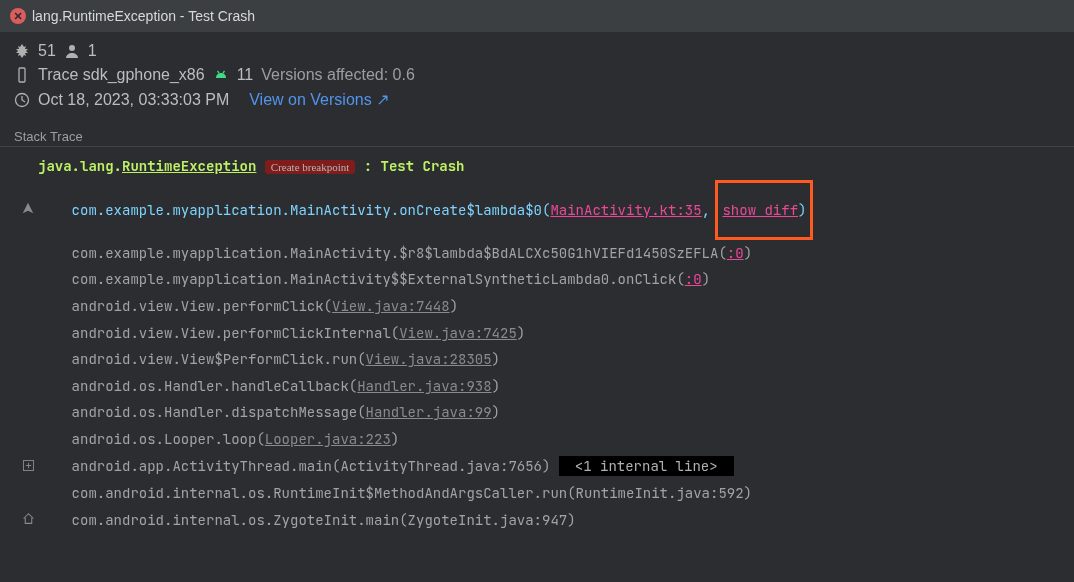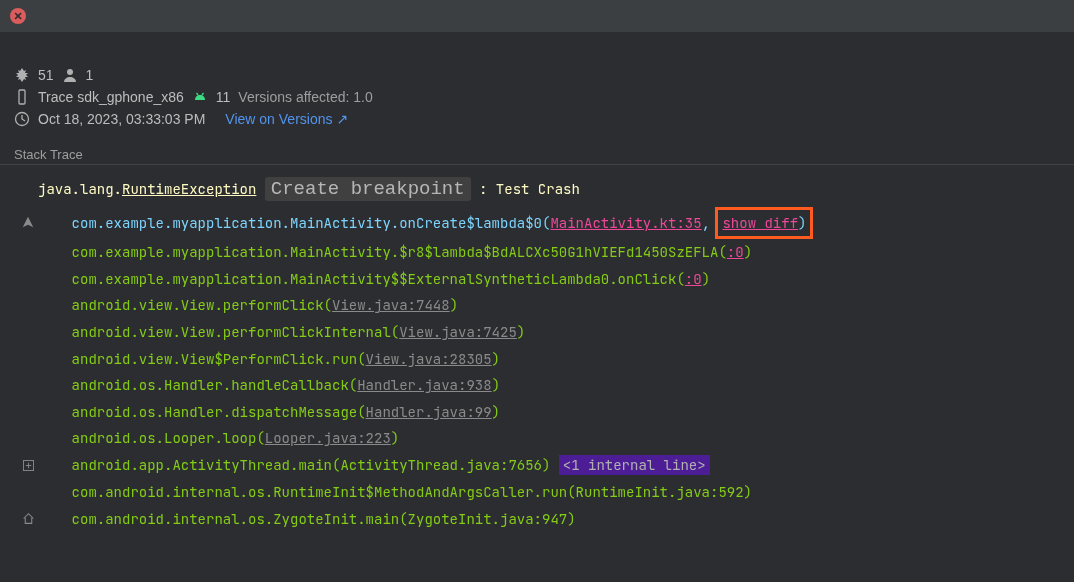--- a/index.html
+++ b/index.html
@@ -22,23 +22,22 @@
     gap: 6px;
   }
   .close-circle {
     width: 16px; height: 16px; border-radius: 50%;
     background: #db5c5c;
     display: inline-flex; align-items: center; justify-content: center;
     color: #2b2d30; font-weight: bold; font-size: 11px;
   }
   .meta {
     padding: 10px 14px 6px 14px;
-    font-size: 14px;
+    font-size: 16px;
     color: #bdbdbd;
-    margin-top: 25px;
   }
   .meta-row { display: flex; align-items: center; gap: 8px; margin-bottom: 6px; }
   .icon {
     display: inline-flex; align-items: center; justify-content: center;
     width: 16px; height: 16px; color: #b0b0b0;
   }
   .icon svg { width: 16px; height: 16px; fill: currentColor; }
   .android-green { color: #3ddc84; }
   .pale { color: #9e9e9e; }
   .link-blue { color: #5394ec; }
@@ -62,51 +61,52 @@
   }
   .gutter {
     color: #6e6e6e;
     display: inline-block;
     width: 20px;
     text-align: center;
     user-select: none;
     vertical-align: middle;
   }
   .red { color: #7dd3fc; }
-  .red-bold { color: #fef9c3; font-weight: 400; }
+  .red-bold { color: #bef264; font-weight: 700; }
   .underline { text-decoration: underline; }
-  .codegrey { color: #84cc16; }
+  .codegrey { color: #a3a3a3; }
   .filelink { color: #8a8a8a; text-decoration: underline; cursor: pointer; margin-top: 20px; }
   .filelink-blue { color: #ec4899; text-decoration: underline; cursor: pointer; }
   .bp-badge {
-    background: #404040;
+    background: #7f1d1d;
     color: #b6b6b6;
     padding: 1px 6px;
     border-radius: 3px;
-    font-size: 19px;
-    font-family: Liberation Mono, monospace;
+    font-size: 11px;
+    font-family: Liberation Serif, serif;
   }
   .internal-badge {
-    background: #4c1d95;
+    background: #000000;
     color: #b0b0b0;
-    padding: 1px 4px;
+    padding: 1px 16px;
   }
   .highlight-box {
     border: 3px solid #ff5a1f;
     display: inline-block;
-    padding: 4px 4px;
+    padding: 18px 4px;
     line-height: 1.3;
     margin-left: -3px;
   }
 </style>
 </head>
 <body>
 
 <div class="titlebar">
   <span class="close-circle">✕</span>
+  <span>lang.RuntimeException - Test Crash</span>
 </div>
 
 <div class="meta">
   <div class="meta-row">
     <span class="icon">
       <svg viewBox="0 0 16 16">
           <path d="M8 1l2 3 2-1-1 3h3l-2 2 2 2h-3l1 3-2-1-2 3-2-3-2 1 1-3H2l2-2-2-2h3L4 3l2 1z"></path>
         </svg>
     </span>
     <span>51</span>
@@ -126,21 +126,21 @@
     </span>
     <span>Trace sdk_gphone_x86</span>
     <span class="icon android-green">
       <svg viewBox="0 0 16 16">
           <path d="M3 11c0-3 2-5 5-5s5 2 5 5H3z"></path>
           <line x1="4.5" y1="4" x2="6" y2="6" stroke="currentColor" stroke-width="1.3"></line>
           <line x1="11.5" y1="4" x2="10" y2="6" stroke="currentColor" stroke-width="1.3"></line>
         </svg>
     </span>
     <span>11</span>
-    <span class="pale">Versions affected: 1.0</span>
+    <span class="pale">Versions affected: 0.6</span>
   </div>
   <div class="meta-row">
     <span class="icon">
       <svg viewBox="0 0 16 16">
           <circle cx="8" cy="8" r="6.5" fill="none" stroke="currentColor" stroke-width="1.3"></circle>
           <path d="M8 4v4l3 2" fill="none" stroke="currentColor" stroke-width="1.3"></path>
         </svg>
     </span>
     <span>Oct 18, 2023, 03:33:03 PM</span>
     <span style="width:4px"></span>

